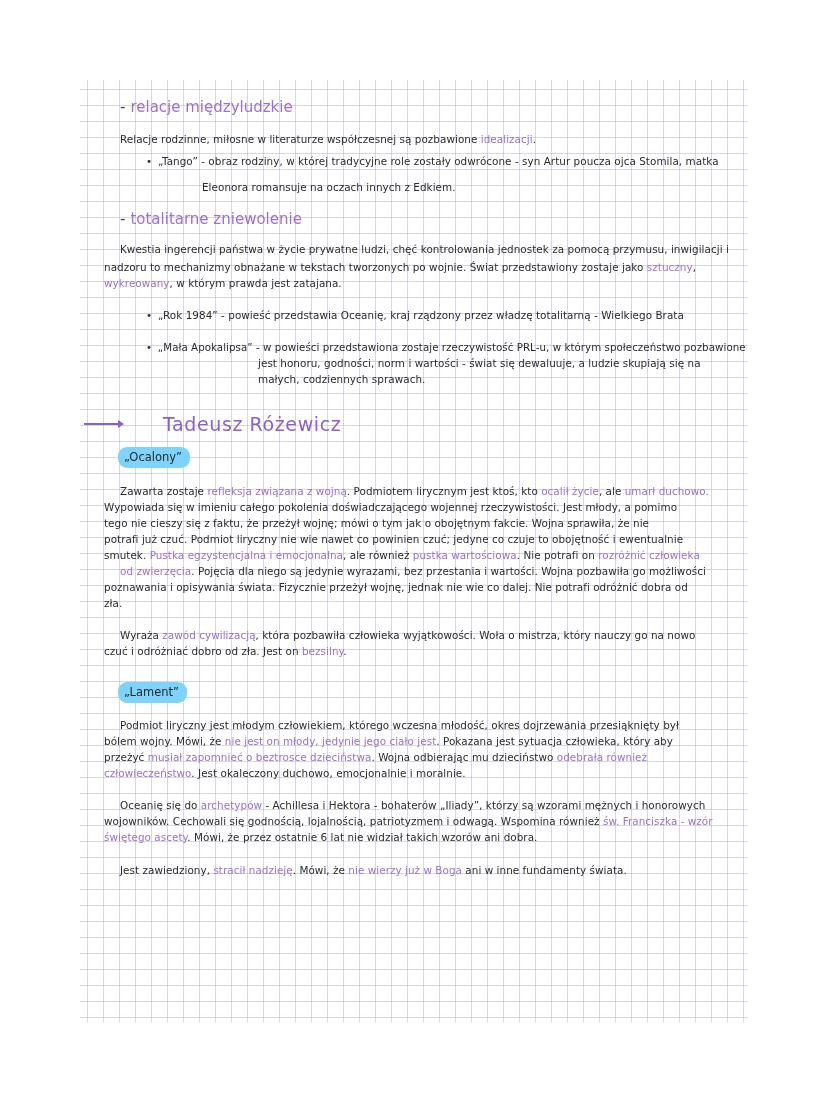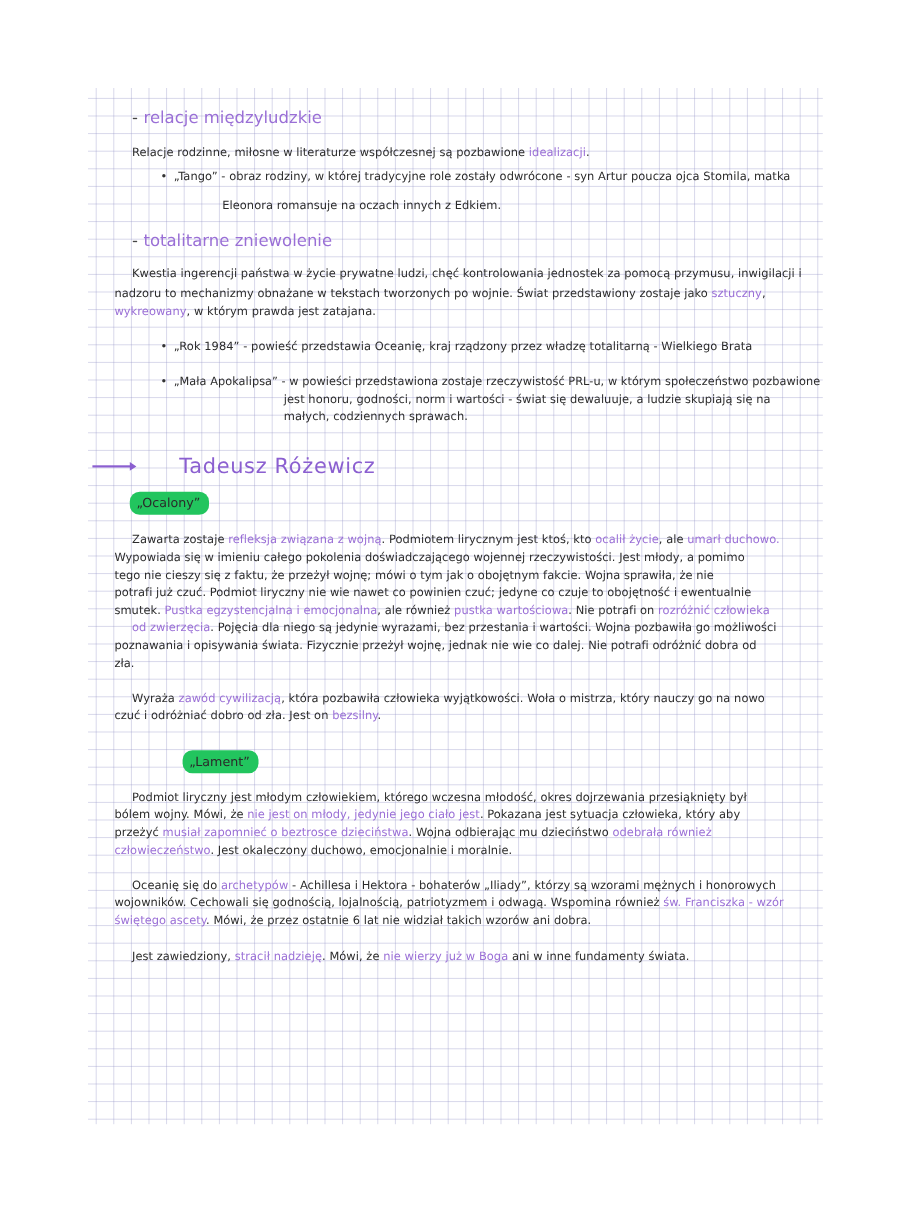--- a/index.html
+++ b/index.html
@@ -97,21 +97,21 @@
     .author-name {
       font-size: 19px;
       color: #8b5fd0;
       letter-spacing: 0.6px;
       font-family: "DejaVu Sans", sans-serif;
     }
     .poem-title {
       position: absolute;
       padding: 2px 8px 3px 6px;
       border-radius: 9px;
-      background: #22c55e;
+      background: #7dd3fc;
       font-size: 11.5px;
       line-height: 16px;
       color: #2a2a2a;
       white-space: nowrap;
     }
   </style>
 </head>
 <body>
 
 <div class="page">
@@ -160,21 +160,21 @@
     <div class="line" style="left:104px; top:499px;"><span>Wypowiada się w imieniu całego pokolenia doświadczającego wojennej rzeczywistości. Jest młody, a pomimo</span></div>
     <div class="line" style="left:104px; top:531px;"><span>potrafi już czuć. Podmiot liryczny nie wie nawet co powinien czuć; jedyne co czuje to obojętność i ewentualnie</span></div>
     <div class="line" style="left:104px; top:547px;"><span>smutek. </span><span class="hl">Pustka egzystencjalna i emocjonalna</span><span>, ale również </span><span class="hl">pustka wartościowa</span><span>. Nie potrafi on </span><span class="hl">rozróżnić człowieka</span></div>
     <div class="line" style="left:120px; top:563px;"><span class="hl">od zwierzęcia</span><span>. Pojęcia dla niego są jedynie wyrazami, bez przestania i wartości. Wojna pozbawiła go możliwości</span></div>
     <div class="line" style="left:104px; top:579px;"><span>poznawania i opisywania świata. Fizycznie przeżył wojnę, jednak nie wie co dalej. Nie potrafi odróżnić dobra od</span></div>
     <div class="line" style="left:104px; top:595px;"><span>zła.</span></div>
 
     <div class="line" style="left:120px; top:627px;"><span>Wyraża </span><span class="hl">zawód cywilizacją</span><span>, która pozbawiła człowieka wyjątkowości. Woła o mistrza, który nauczy go na nowo</span></div>
     <div class="line" style="left:104px; top:643px;"><span>czuć i odróżniać dobro od zła. Jest on </span><span class="hl">bezsilny</span><span>.</span></div>
 
-    <div class="poem-title" style="left:118px; top:682px;margin-left:48px;">„Lament”</div>
+    <div class="poem-title" style="left:118px; top:682px;">„Lament”</div>
 
     <div class="line" style="left:120px; top:717px;"><span>Podmiot liryczny jest młodym człowiekiem, którego wczesna młodość, okres dojrzewania przesiąknięty był</span></div>
     <div class="line" style="left:104px; top:733px;"><span>bólem wojny. Mówi, że </span><span class="hl">nie jest on młody, jedynie jego ciało jest</span><span>. Pokazana jest sytuacja człowieka, który aby</span></div>
     <div class="line" style="left:104px; top:749px;"><span>przeżyć </span><span class="hl">musiał zapomnieć o beztrosce dzieciństwa</span><span>. Wojna odbierając mu dzieciństwo </span><span class="hl">odebrała również</span></div>
     <div class="line" style="left:104px; top:765px;"><span class="hl">człowieczeństwo</span><span>. Jest okaleczony duchowo, emocjonalnie i moralnie.</span></div>
 
     <div class="line" style="left:120px; top:797px;"><span>Oceanię się do </span><span class="hl">archetypów</span><span> - Achillesa i Hektora - bohaterów „Iliady”, którzy są wzorami mężnych i honorowych</span></div>
     <div class="line" style="left:104px; top:813px;"><span>wojowników. Cechowali się godnością, lojalnością, patriotyzmem i odwagą. Wspomina również </span><span class="hl">św. Franciszka - wzór</span></div>
     <div class="line" style="left:104px; top:829px;"><span class="hl">świętego ascety</span><span>. Mówi, że przez ostatnie 6 lat nie widział takich wzorów ani dobra.</span></div>
 

